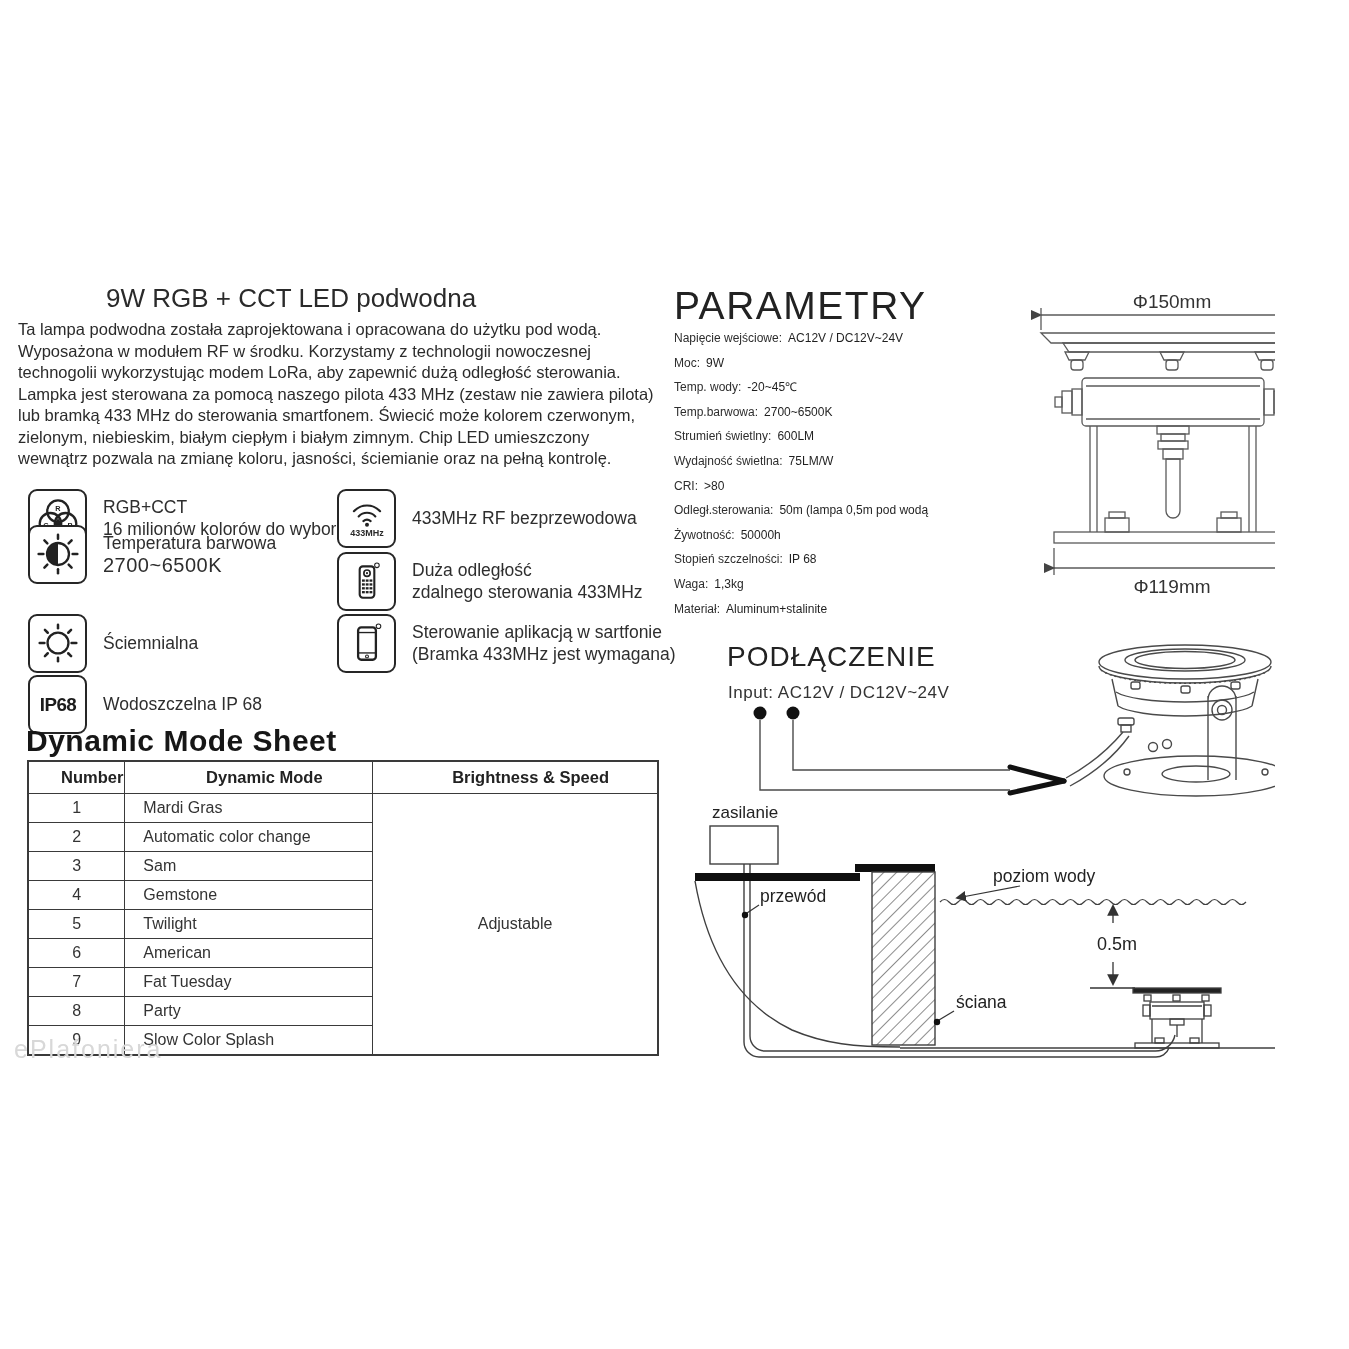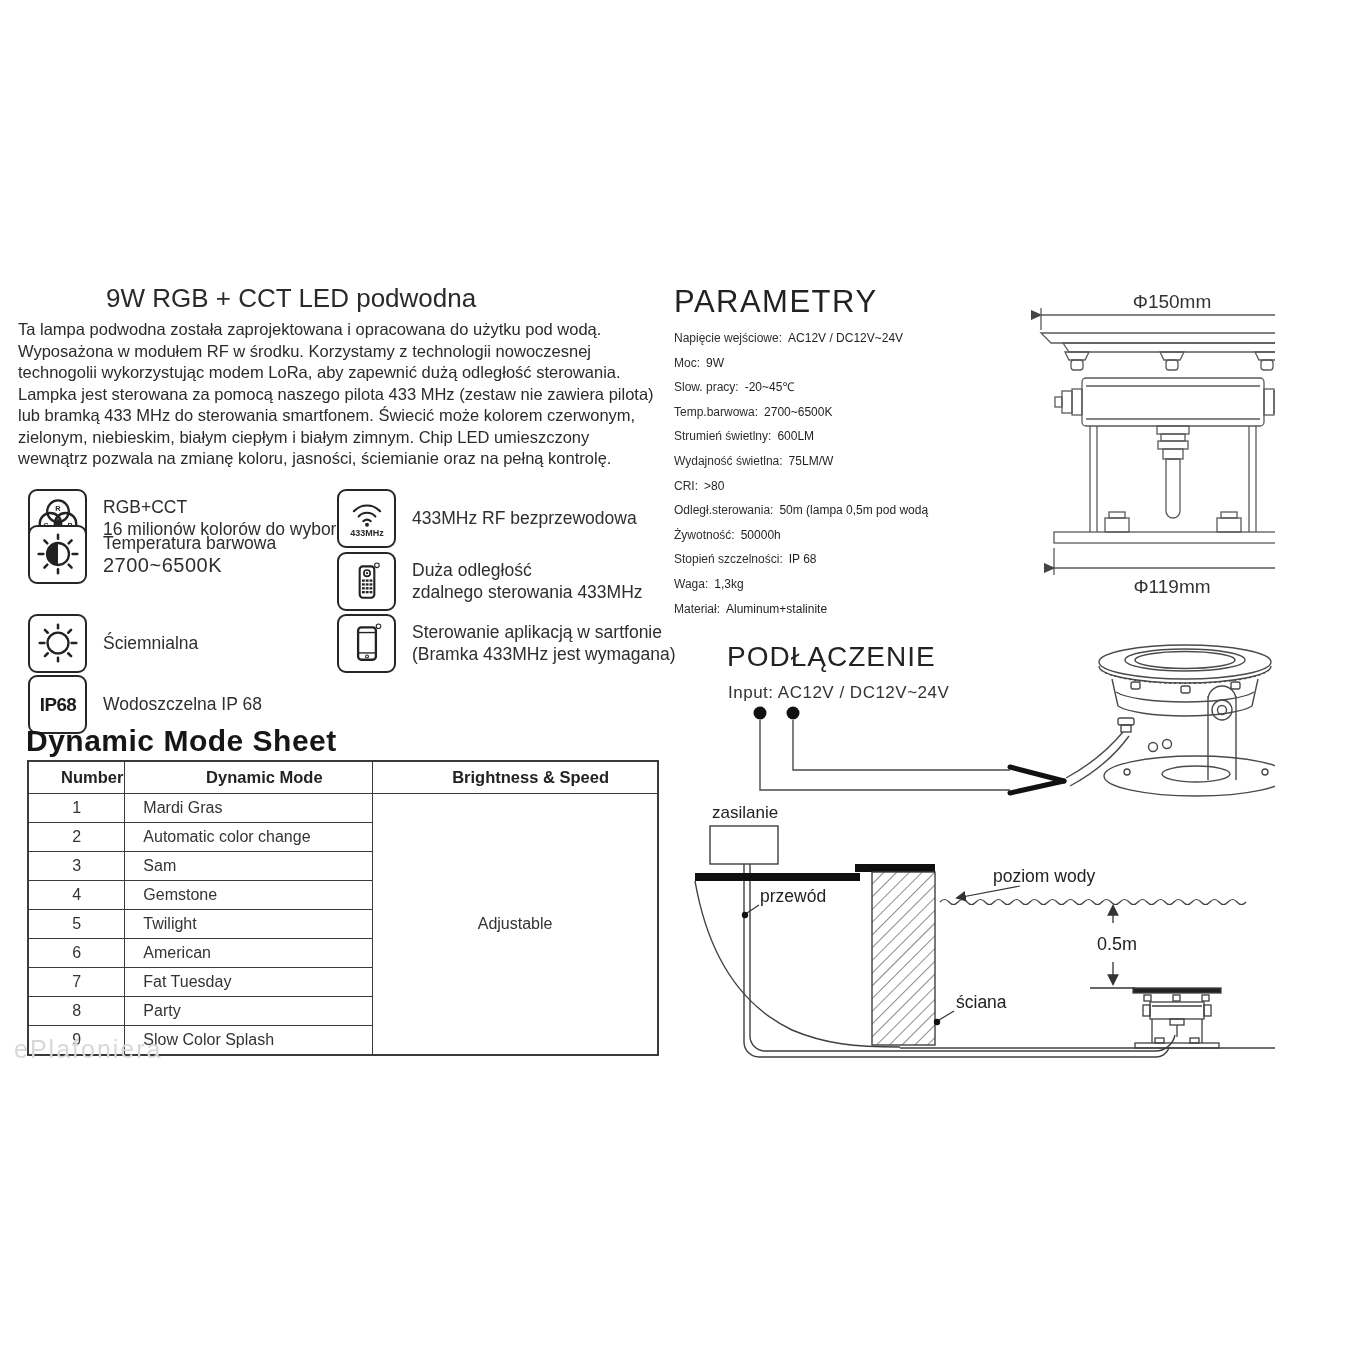--- a/index.html
+++ b/index.html
@@ -26,21 +26,21 @@
   #dms-table{left:27px;top:760px;border-collapse:collapse;table-layout:fixed;}
   #dms-table th,#dms-table td{border:1px solid #3a3a3a;font-family:"Liberation Sans",sans-serif;}
   #dms-table{border:2px solid #3a3a3a;}
   #dms-table th{height:29px;font-size:16.5px;font-weight:700;color:#222;text-align:center;padding-left:32px;}
   #dms-table td{height:26px;font-size:16px;color:#333;}
   td.num{text-align:center;}
   td.mode{padding-left:18px;}
   td.adj{text-align:center;font-size:16.5px;color:#333;}
 
   
-  #param-title{left:674px;top:284px;font-size:31px;color:#222;letter-spacing:1.5px;}
+  #param-title{left:674px;top:284px;font-size:39px;color:#222;letter-spacing:1.5px;}
   #param-list{left:674px;top:326px;width:358px;}
   .param-line{font-size:12px;line-height:24.6px;color:#2d2d2d;white-space:nowrap;overflow:hidden;width:358px;}
   .param-line .val{margin-left:6px;color:#1f1f1f;}
 
   
   #conn-title{left:727px;top:641px;font-size:28px;color:#222;letter-spacing:1px;}
   #conn-input{left:728px;top:683px;font-size:17px;color:#333;letter-spacing:0.5px;}
 
   
   #watermark{left:14px;top:1035px;font-size:25px;color:#d8d8d8;letter-spacing:2px;}
@@ -253,21 +253,21 @@
           <td class="num">9</td>
           <td class="mode">Slow Color Splash</td>
         </tr>
     </tbody>
   </table>
 
   <div id="param-title" class="abs">PARAMETRY</div>
   <div id="param-list" class="abs">
     <div class="param-line"><span>Napięcie wejściowe:</span><span class="val">AC12V / DC12V~24V</span></div>
     <div class="param-line"><span>Moc:</span><span class="val">9W</span></div>
-    <div class="param-line"><span>Slow. pracy:</span><span class="val">-20~45℃</span></div>
+    <div class="param-line"><span>Temp. wody:</span><span class="val">-20~45℃</span></div>
     <div class="param-line"><span>Temp.barwowa:</span><span class="val">2700~6500K</span></div>
     <div class="param-line"><span>Strumień świetlny:</span><span class="val">600LM</span></div>
     <div class="param-line"><span>Wydajność świetlna:</span><span class="val">75LM/W</span></div>
     <div class="param-line"><span>CRI:</span><span class="val">&gt;80</span></div>
     <div class="param-line"><span>Odległ.sterowania:</span><span class="val">50m (lampa 0,5m pod wodą</span></div>
     <div class="param-line"><span>Żywotność:</span><span class="val">50000h</span></div>
     <div class="param-line"><span>Stopień szczelności:</span><span class="val">IP 68</span></div>
     <div class="param-line"><span>Waga:</span><span class="val">1,3kg</span></div>
     <div class="param-line"><span>Materiał:</span><span class="val">Aluminum+stalinite</span></div>
   </div>

